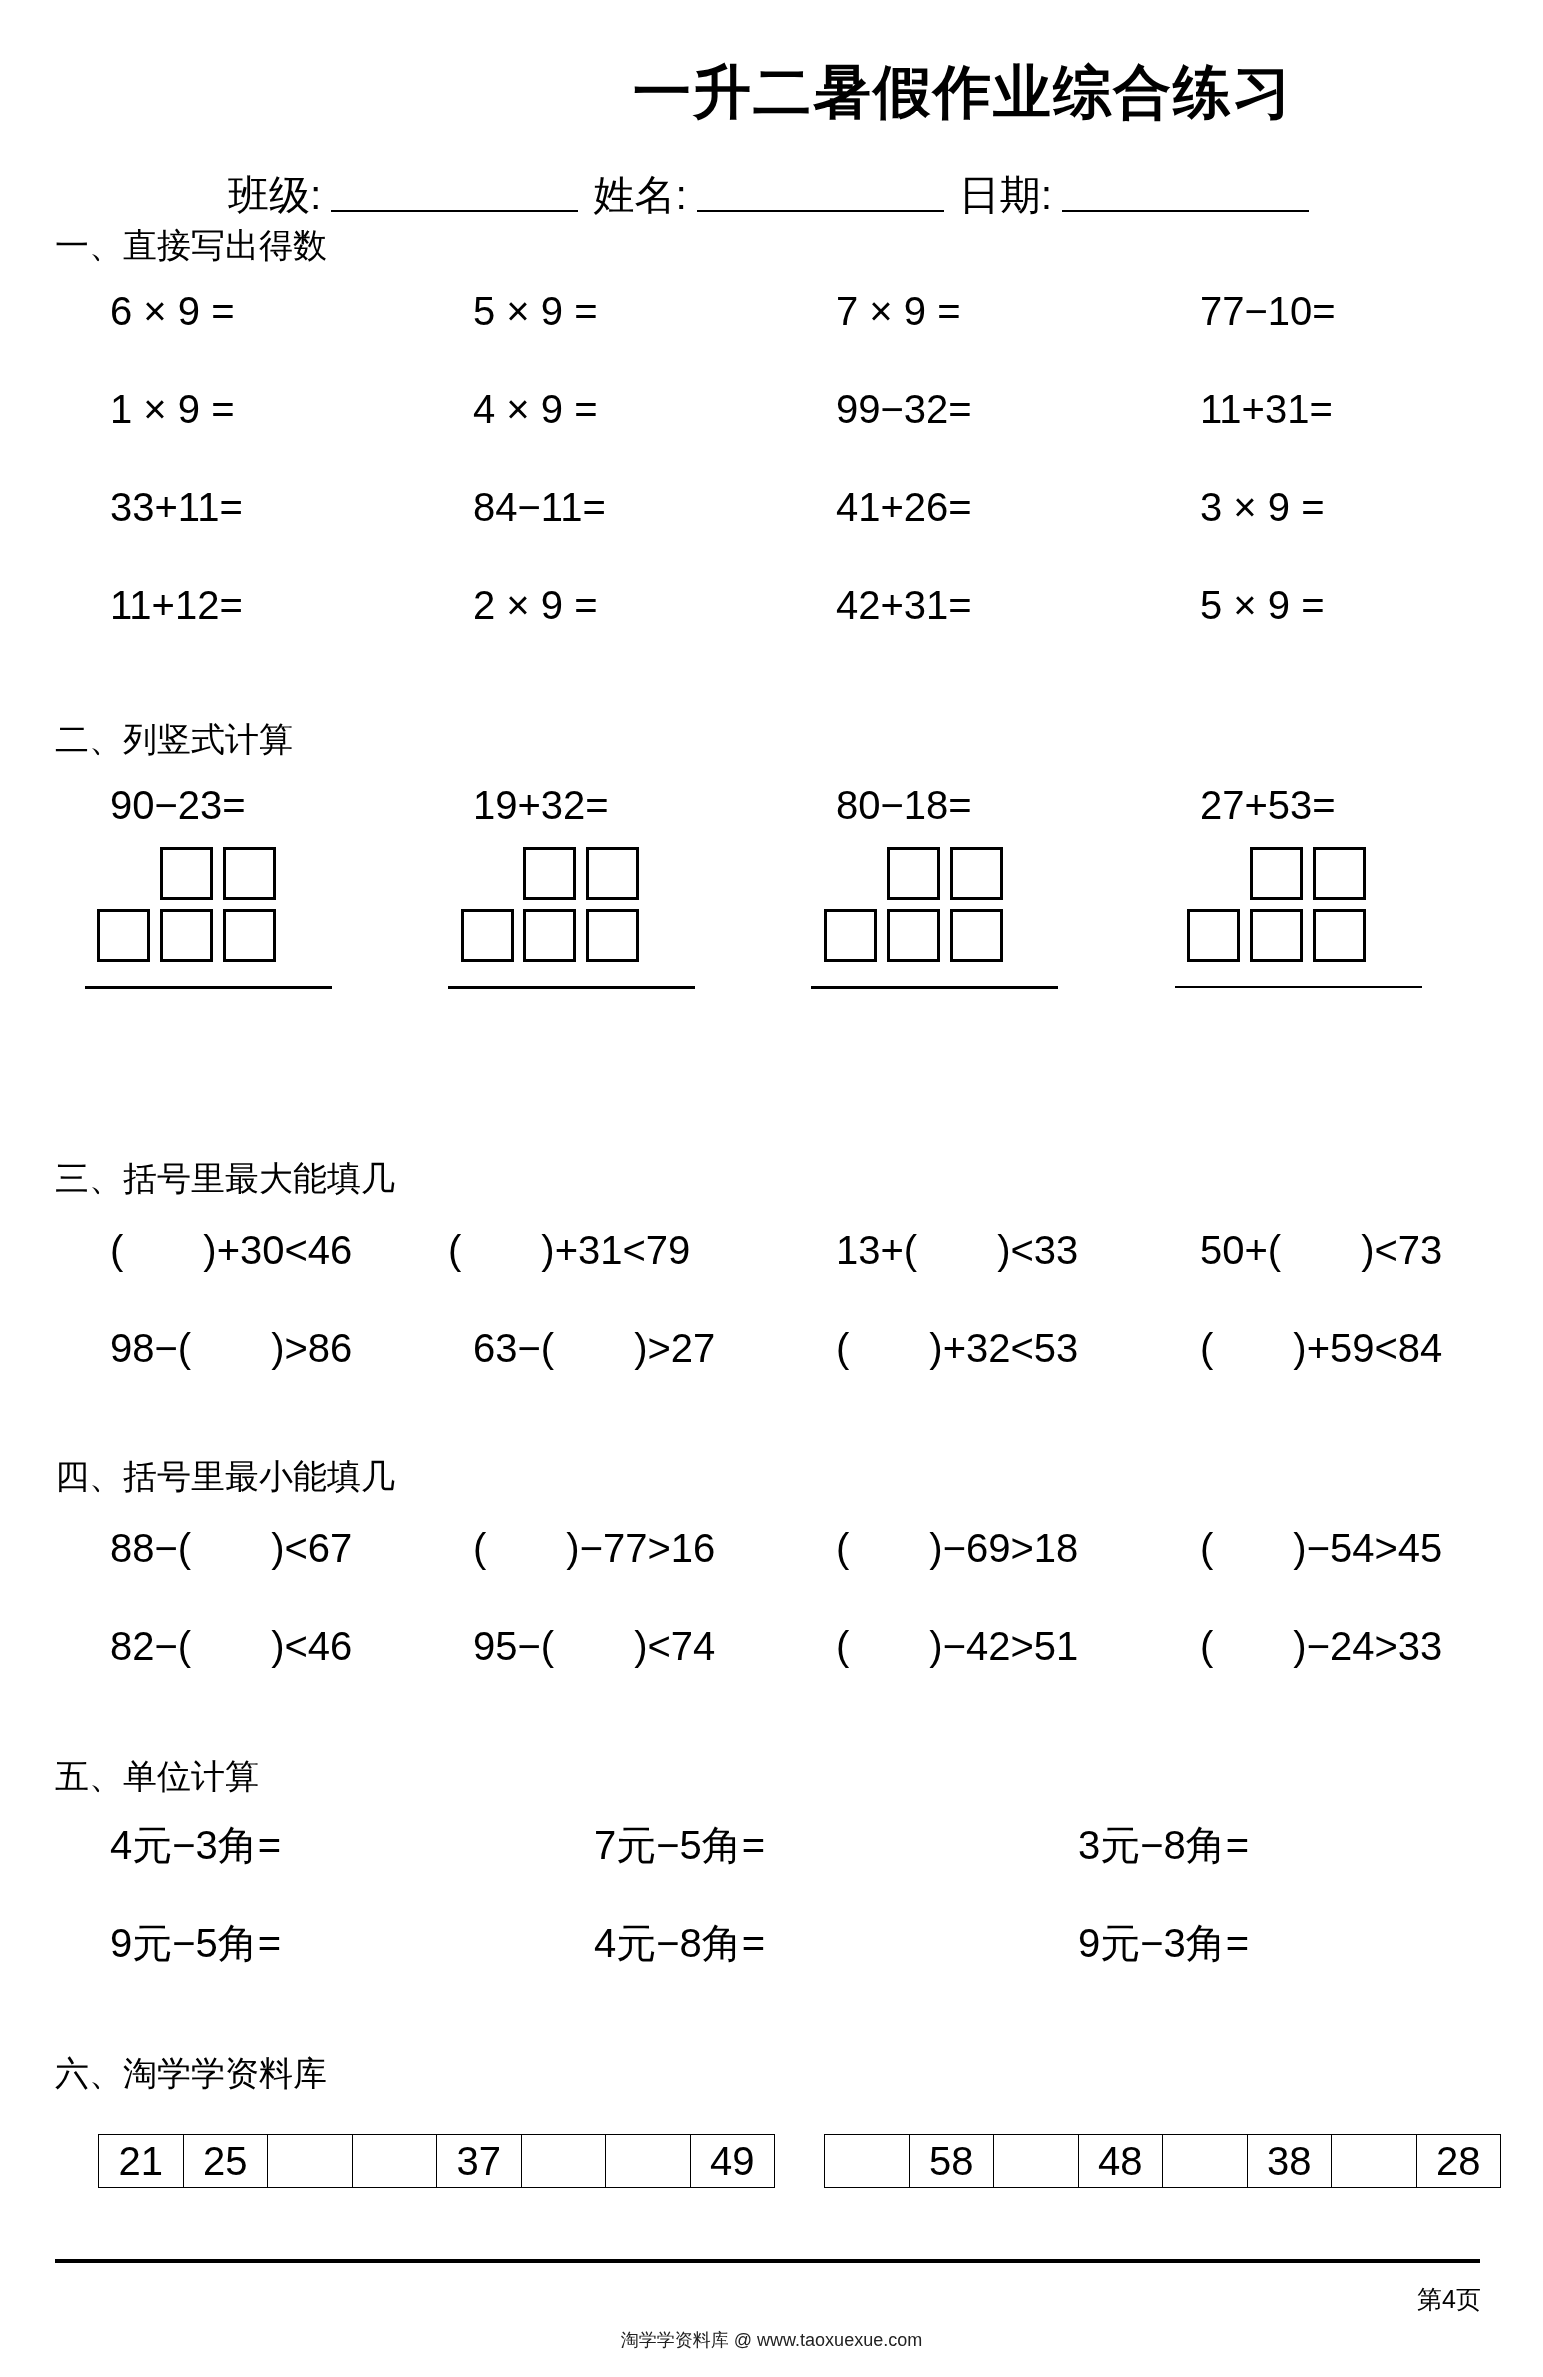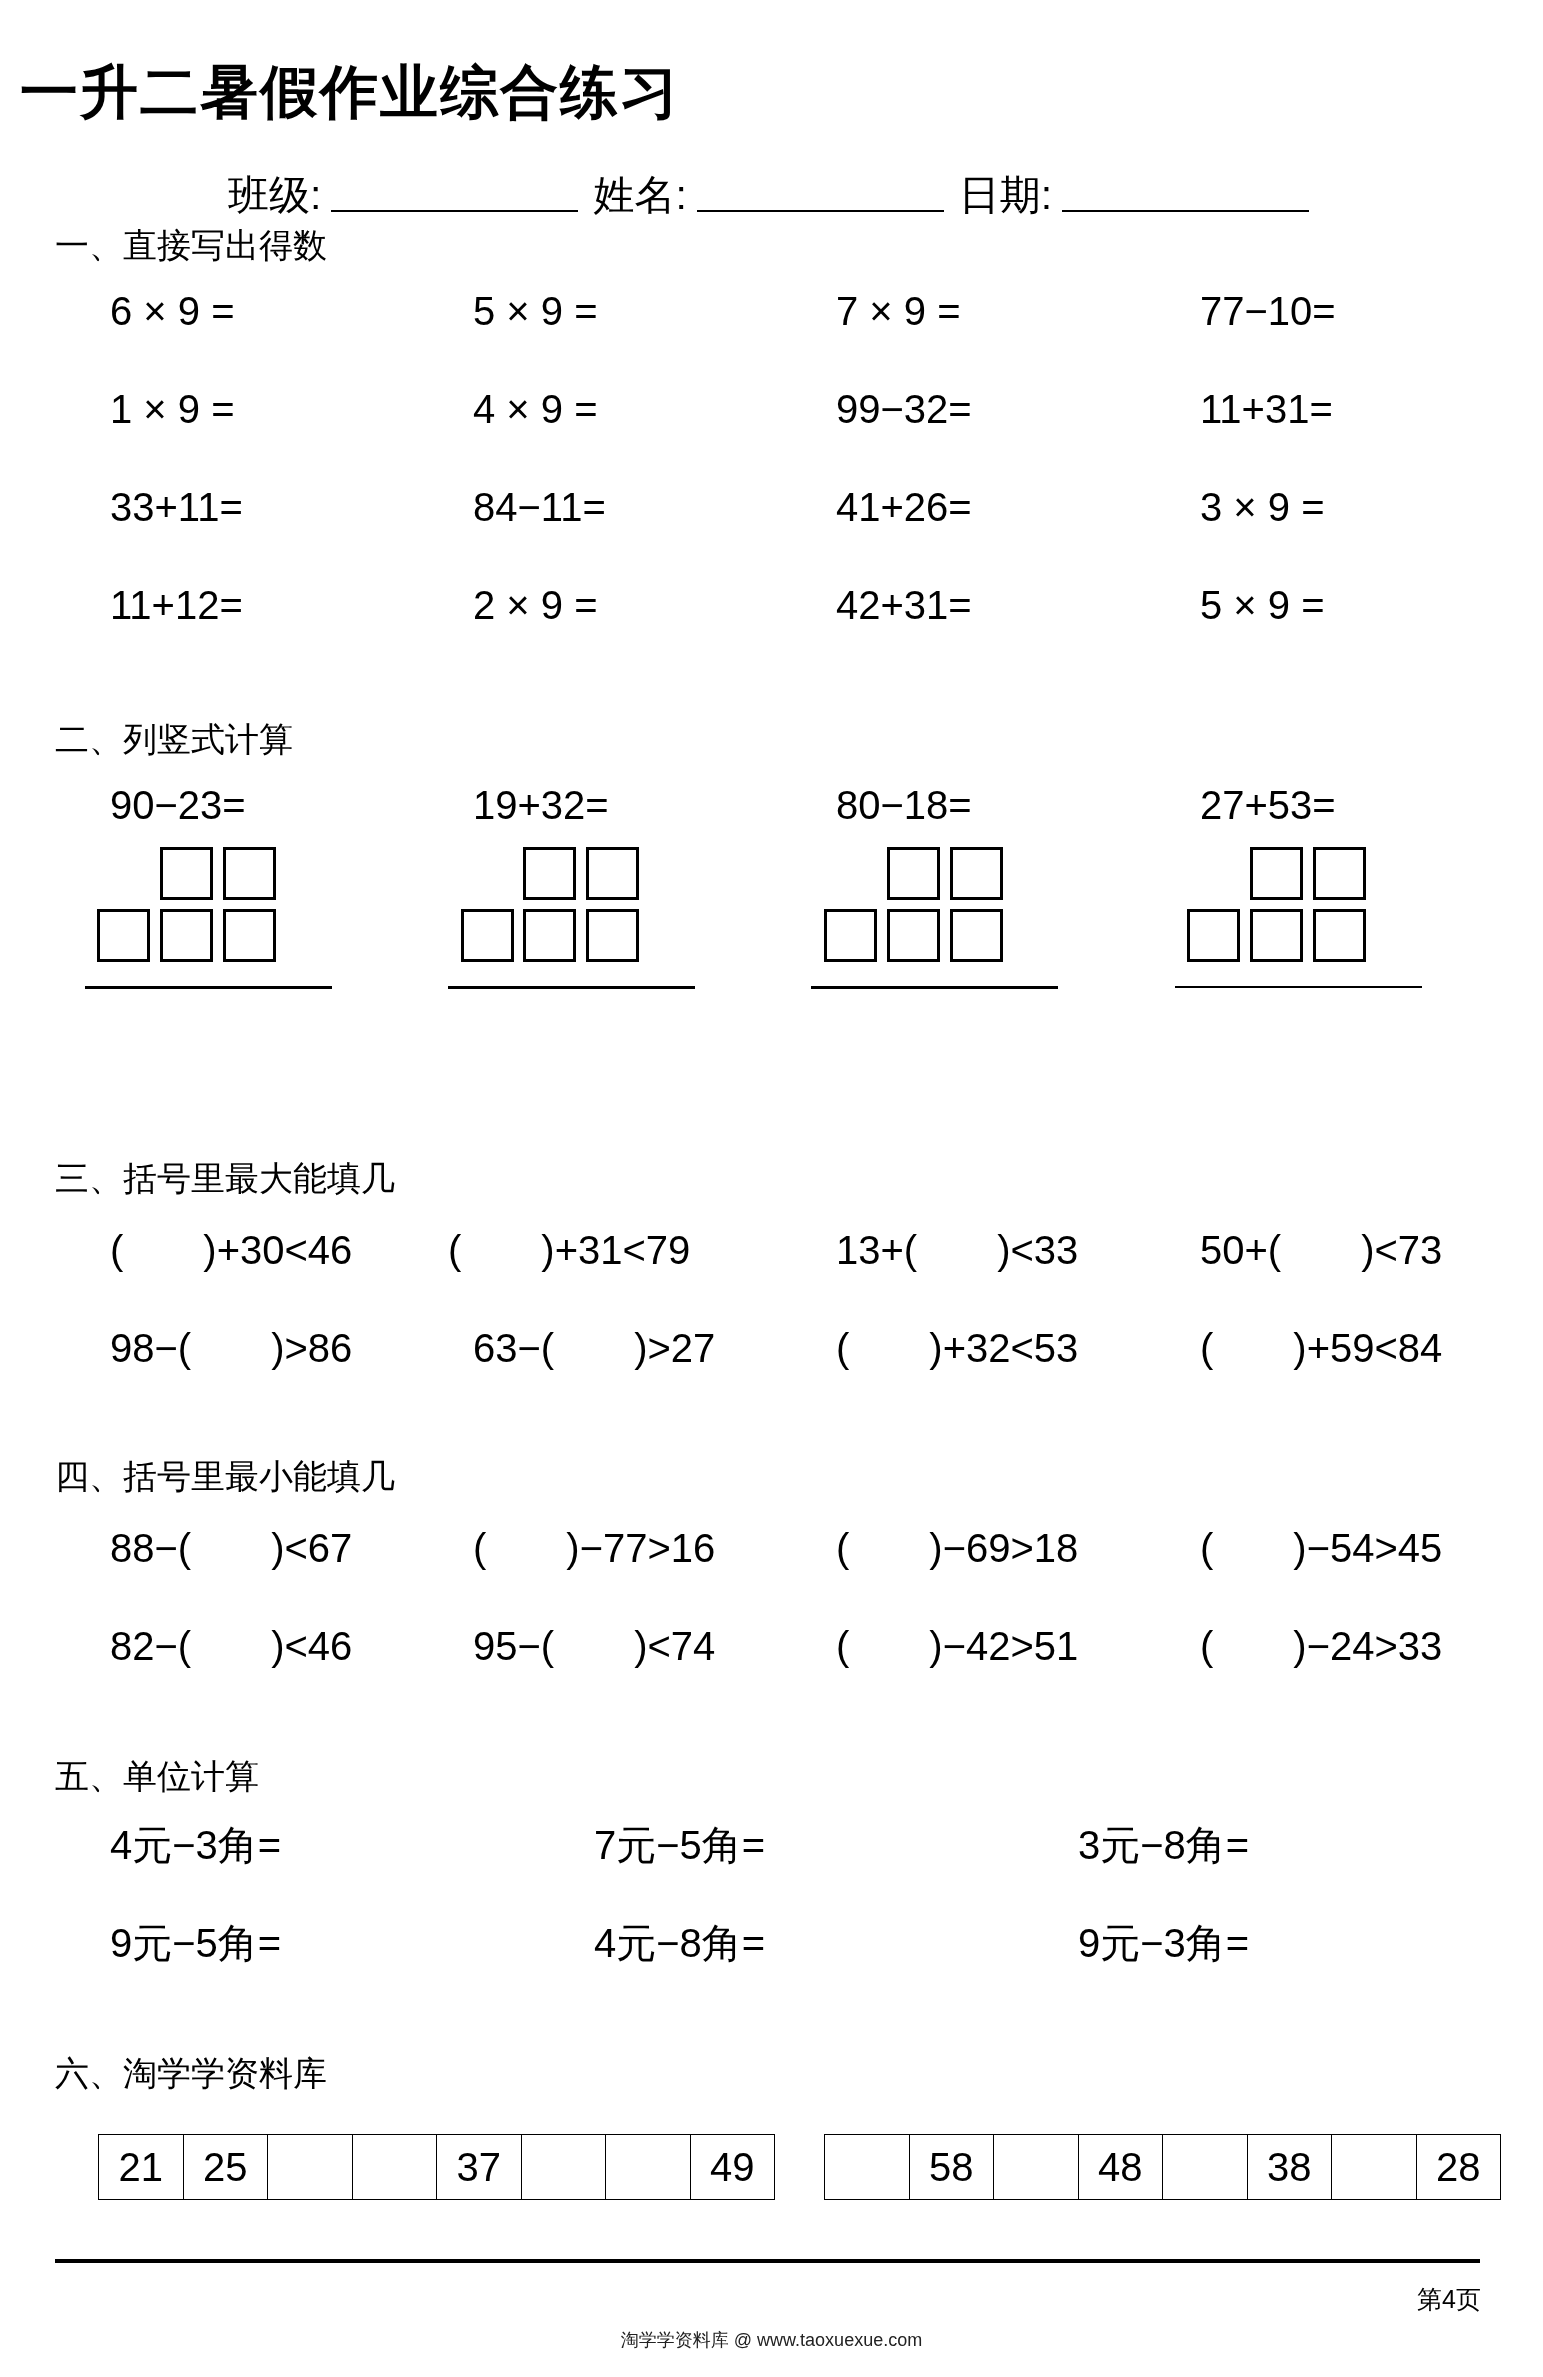--- a/index.html
+++ b/index.html
@@ -1,27 +1,27 @@
 <!DOCTYPE html>
 <html style="font-size:8px"><head>
 <meta charset="utf-8">
 <style>
   html, body { margin:0; padding:0; background:#ffffff; }
   body { width:1543px; height:2377px; position:relative; overflow:hidden;
          font-family:"Liberation Sans","DejaVu Sans",sans-serif; color:#000; }
   .abs { position:absolute; }
-  .title { left:0; width:1293px; top:54px; text-align:left; font-size:58px; font-weight:bold; letter-spacing:2px;padding-left:20px; }
+  .title { left:0; width:1293px; top:54px; text-align:right; font-size:58px; font-weight:bold; letter-spacing:2px; }
   .header { top:168px; left:228px; font-size:41px; display:flex; align-items:center; }
   .header .lbl { margin-right:10px; }
   .header .blank { display:inline-block; width:247px; border-bottom:2.5px solid #000; height:30px; margin-right:15px; }
   .sec-title { left:55px; font-size:34px; }
   .expr { font-size:40px; white-space:nowrap; }
   .box { position:absolute; width:53px; height:53px; border:3.5px solid #000; box-sizing:border-box; }
   .uline { position:absolute; height:3px; background:#000; width:247px; }
-  .seq { position:absolute; top:2134px; height:66px; display:flex; border:1.5px solid #000; box-sizing:border-box; }
+  .seq { position:absolute; top:2134px; height:54px; display:flex; border:1.5px solid #000; box-sizing:border-box; }
   .seq .cell { flex:1; border-right:1.5px solid #000; font-size:40px; display:flex; align-items:center; justify-content:center; }
   .seq .cell:last-child { border-right:none; }
   .footline { left:55px; top:2259px; width:1425px; height:3.5px; background:#000; }
   .pagenum { right:62px; top:2283px; font-size:25px; }
   .watermark { left:0; width:1543px; top:2328px; text-align:center; font-size:18px; color:#222; }
 </style>
 </head>
 <body>
 
 <div class="abs title">一升二暑假作业综合练习</div>

